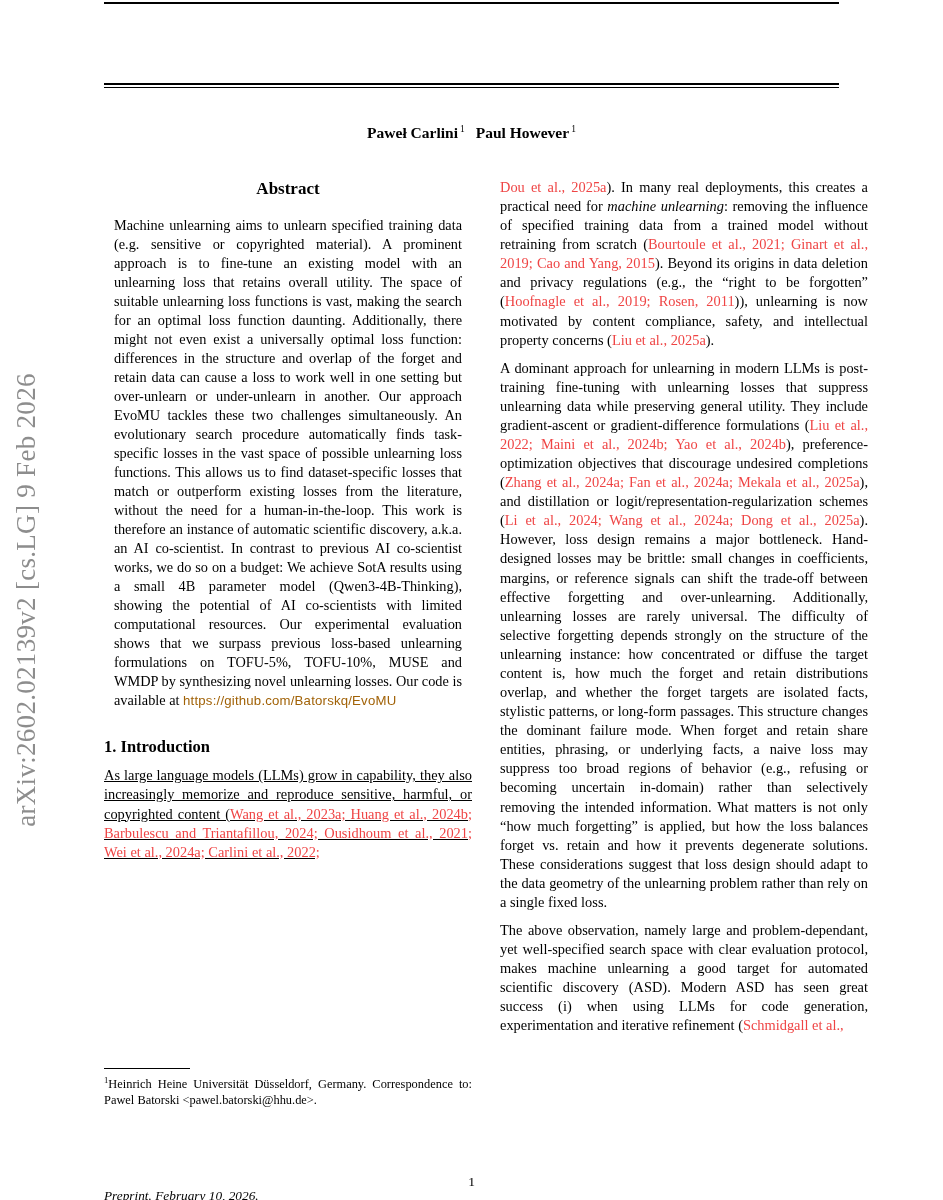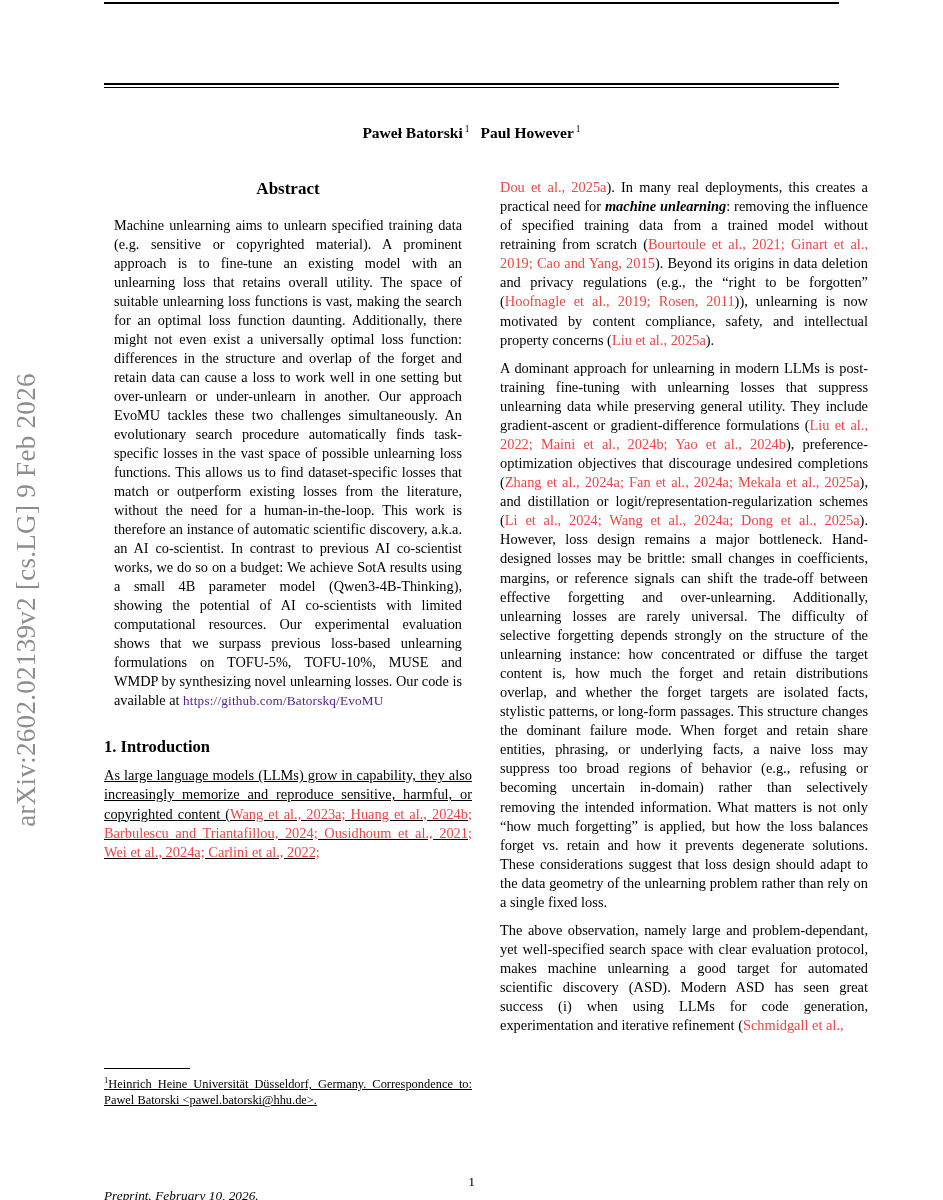--- a/index.html
+++ b/index.html
@@ -126,34 +126,33 @@
   p.para.tight { margin-bottom: 0; text-decoration: underline; }
 
   .section-head {
     font-size: 16.5px;
     font-weight: bold;
     margin: 26px 0 9px 0;
   }
 
   .cite { color: #ef4444; }
   .mono-link {
-    font-family: Liberation Serif, serif;
-    color: #4c1d95;
+    font-family: Liberation Sans, sans-serif;
+    color: #a16207;
     font-size: 13.2px;
     letter-spacing: 0.2px;
   }
-  i.em { font-style: italic; font-weight: bold; }
+  i.em { font-style: italic; }
 
   
   .footnote-wrap {
     position: absolute;
     left: 104px;
     top: 1068px;
     width: 368px;
-    text-decoration: underline;
   }
   .footnote-rule {
     width: 86px;
     height: 1px;
     background: #000;
     margin-bottom: 6px;
   }
   .footnote-text {
     font-size: 12.4px;
     line-height: 1.31;
@@ -189,21 +188,21 @@
 
   <div class="arxiv-stamp">arXiv:2602.02139v2  [cs.LG]  9 Feb 2026</div>
 
   <div class="rule-top"></div>
 
 
   <div class="rule-under-title-a"></div>
   <div class="rule-under-title-b"></div>
 
   <div class="authors">
-    <span>Paweł Batorski</span><sup class="aff">1</sup><span class="sep"></span><span>Paul However</span><sup class="aff">1</sup>
+    <span>Paweł Carlini</span><sup class="aff">1</sup><span class="sep"></span><span>Paul However</span><sup class="aff">1</sup>
   </div>
 
   <div class="col col-left">
 
     <div class="abstract-head">Abstract</div>
 
     <p class="abstract-body"><span>Machine unlearning aims to unlearn specified training data (e.g. sensitive or copyrighted material). A prominent approach is to fine-tune an existing model with an unlearning loss that retains overall utility. The space of suitable unlearning loss functions is vast, making the search for an optimal loss function daunting. Additionally, there might not even exist a universally optimal loss function: differences in the structure and overlap of the forget and retain data can cause a loss to work well in one setting but over-unlearn or under-unlearn in another. Our approach EvoMU tackles these two challenges simultaneously. An evolutionary search procedure automatically finds task-specific losses in the vast space of possible unlearning loss functions. This allows us to find dataset-specific losses that match or outperform existing losses from the literature, without the need for a human-in-the-loop. This work is therefore an instance of automatic scientific discovery, a.k.a. an AI co-scientist. In contrast to previous AI co-scientist works, we do so on a budget: We achieve SotA results using a small 4B parameter model (Qwen3-4B-Thinking), showing the potential of AI co-scientists with limited computational resources. Our experimental evaluation shows that we surpass previous loss-based unlearning formulations on TOFU-5%, TOFU-10%, MUSE and WMDP by synthesizing novel unlearning losses. Our code is available at </span><span class="mono-link">https://github.com/Batorskq/EvoMU</span></p>
 
     <div class="section-head">1. Introduction</div>
 

